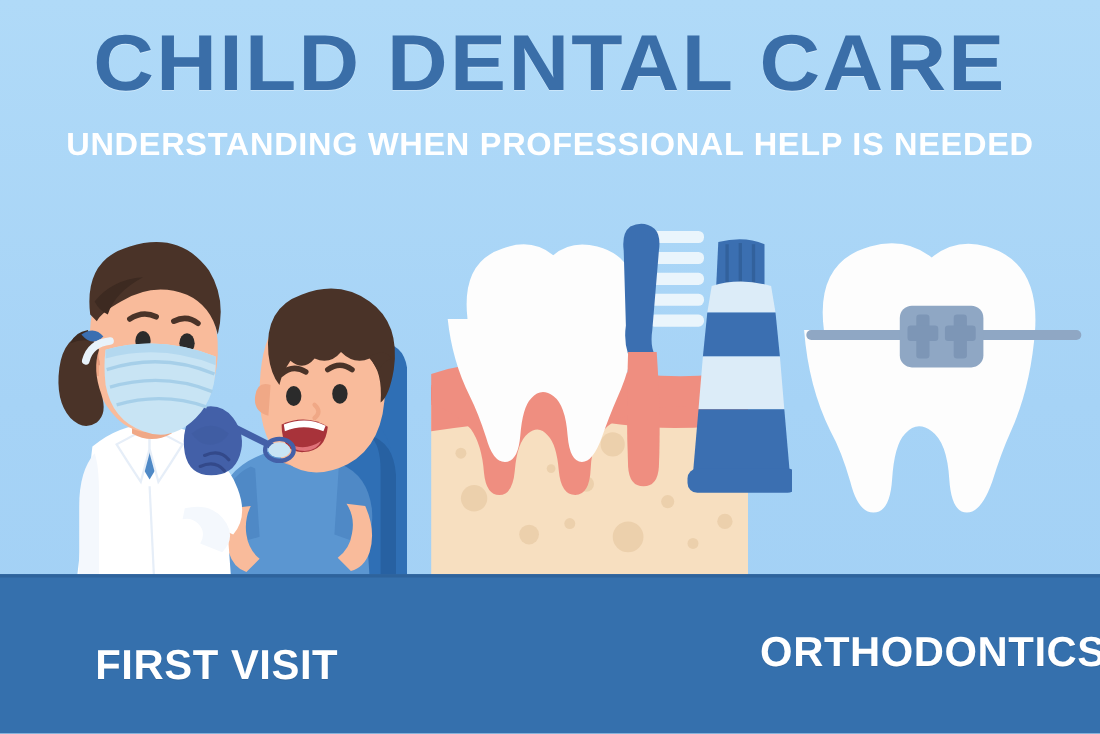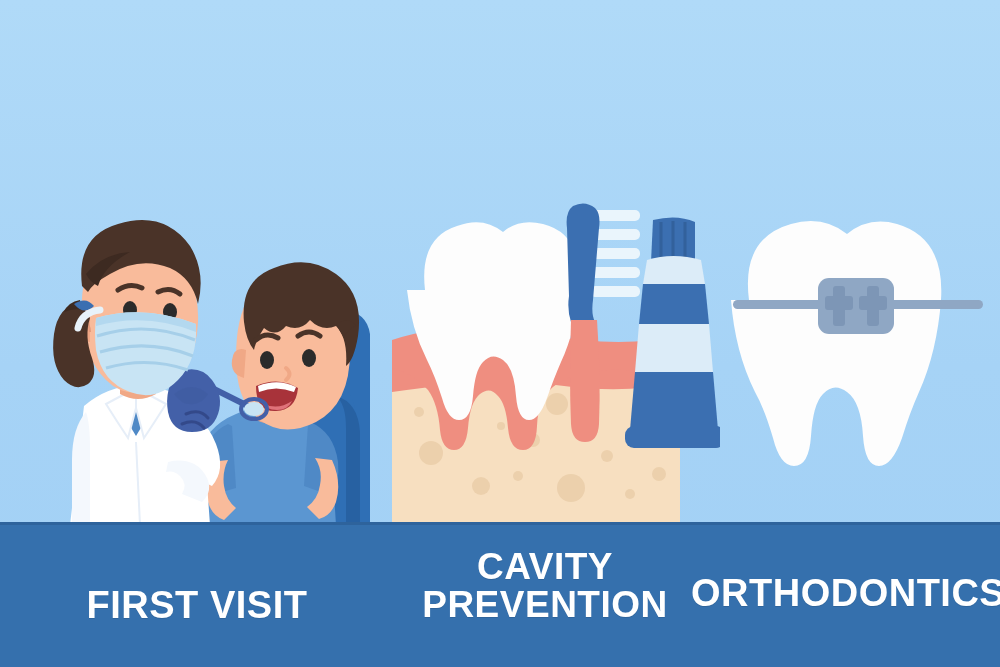--- a/index.html
+++ b/index.html
@@ -121,20 +121,24 @@
     font-size: 38px;
   }
 </style>
 </head>
 <body>
 
 <div id="poster">
 
   <div class="bg-sky"></div>
 
+  <div class="header">
+    <h1 class="title">CHILD DENTAL CARE</h1>
+    <p class="subtitle">UNDERSTANDING WHEN PROFESSIONAL HELP IS NEEDED</p>
+  </div>
 
   <div class="illus-band">
 
     <div class="panel panel-first-visit">
       <svg viewBox="0 0 345 325" xmlns="http://www.w3.org/2000/svg">
         <defs>
           <clipPath id="clipScene">
             <rect x="0" y="0" width="345" height="325"></rect>
           </clipPath>
         </defs>
@@ -322,24 +326,20 @@
   </div>
 
   <div class="banner">
     <div class="banner-top-edge"></div>
     <div class="banner-labels">
 
       <div class="banner-label label-first-visit">
         <span>FIRST VISIT</span>
       </div>
 
-      <div class="banner-label label-cavity">
-        <span>CAVITY</span>
-        <span class="line2">PREVENTION</span>
-      </div>
 
       <div class="banner-label label-ortho">
         <span>ORTHODONTICS</span>
       </div>
 
     </div>
   </div>
 
 </div>
 

